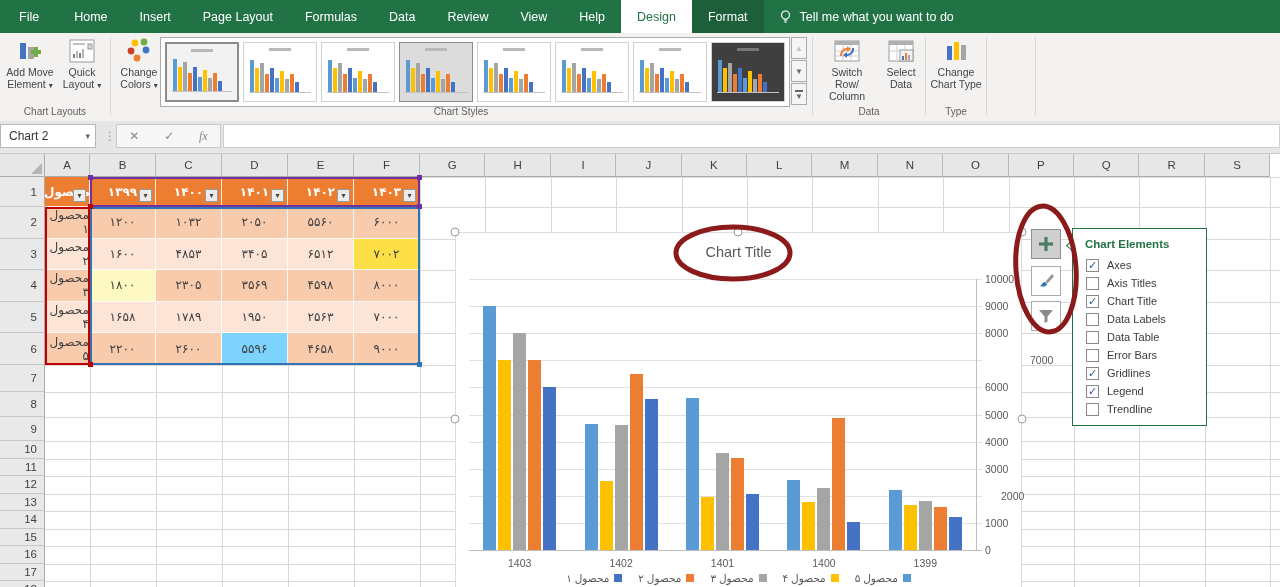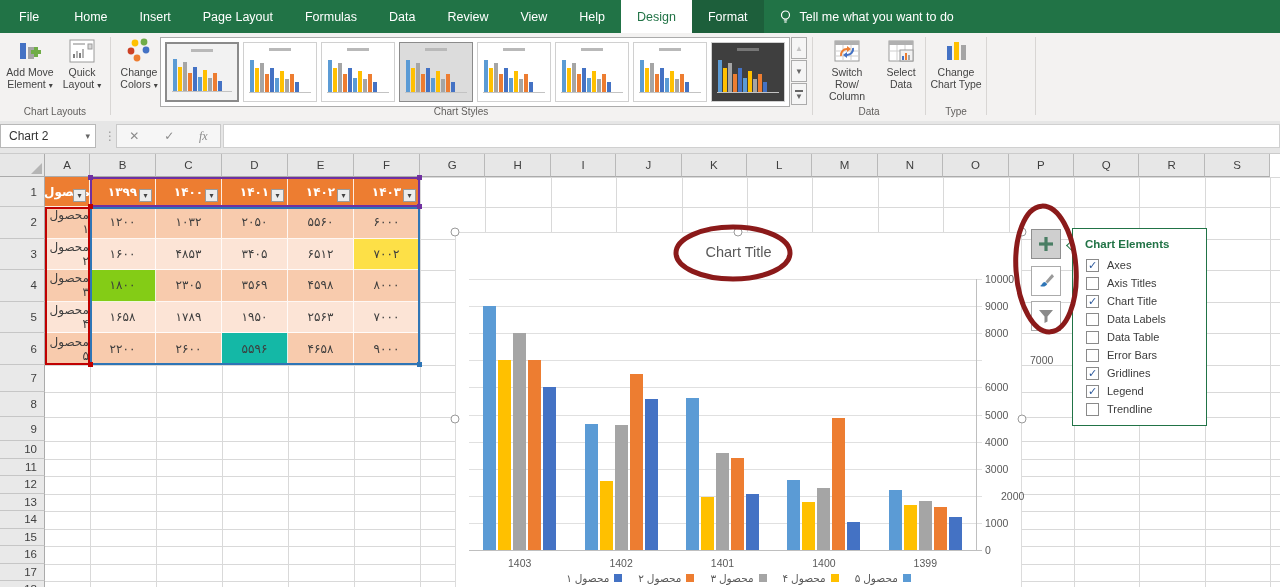--- a/index.html
+++ b/index.html
@@ -475,35 +475,35 @@
       <div class="tcell" style="left: 222px; top: 53px; width: 66px; height: 31.6px; background: rgb(248, 203, 173);">۲۰۵۰</div>
       <div class="tcell" style="left: 288px; top: 53px; width: 66px; height: 31.6px; background: rgb(248, 203, 173);">۵۵۶۰</div>
       <div class="tcell" style="left: 354px; top: 53px; width: 66px; height: 31.6px; background: rgb(248, 203, 173);">۶۰۰۰</div>
       <div class="tcell" style="left: 45px; top: 84.6px; width: 45px; height: 31.6px; background: rgb(252, 228, 214);">محصول ۲</div>
       <div class="tcell" style="left: 90px; top: 84.6px; width: 66px; height: 31.6px; background: rgb(252, 228, 214);">۱۶۰۰</div>
       <div class="tcell" style="left: 156px; top: 84.6px; width: 66px; height: 31.6px; background: rgb(252, 228, 214);">۴۸۵۳</div>
       <div class="tcell" style="left: 222px; top: 84.6px; width: 66px; height: 31.6px; background: rgb(252, 228, 214);">۳۴۰۵</div>
       <div class="tcell" style="left: 288px; top: 84.6px; width: 66px; height: 31.6px; background: rgb(252, 228, 214);">۶۵۱۲</div>
       <div class="tcell" style="left: 354px; top: 84.6px; width: 66px; height: 31.6px; background: #fde047;">۷۰۰۲</div>
       <div class="tcell" style="left: 45px; top: 116.2px; width: 45px; height: 31.6px; background: rgb(248, 203, 173);">محصول ۳</div>
-      <div class="tcell" style="left: 90px; top: 116.2px; width: 66px; height: 31.6px; background: #84cc16;">۱۸۰۰</div>
+      <div class="tcell" style="left: 90px; top: 116.2px; width: 66px; height: 31.6px; background: #fef9c3;">۱۸۰۰</div>
       <div class="tcell" style="left: 156px; top: 116.2px; width: 66px; height: 31.6px; background: rgb(248, 203, 173);">۲۳۰۵</div>
       <div class="tcell" style="left: 222px; top: 116.2px; width: 66px; height: 31.6px; background: rgb(248, 203, 173);">۳۵۶۹</div>
       <div class="tcell" style="left: 288px; top: 116.2px; width: 66px; height: 31.6px; background: rgb(248, 203, 173);">۴۵۹۸</div>
       <div class="tcell" style="left: 354px; top: 116.2px; width: 66px; height: 31.6px; background: rgb(248, 203, 173);">۸۰۰۰</div>
       <div class="tcell" style="left: 45px; top: 147.8px; width: 45px; height: 31.6px; background: rgb(252, 228, 214);">محصول ۴</div>
       <div class="tcell" style="left: 90px; top: 147.8px; width: 66px; height: 31.6px; background: rgb(252, 228, 214);">۱۶۵۸</div>
       <div class="tcell" style="left: 156px; top: 147.8px; width: 66px; height: 31.6px; background: rgb(252, 228, 214);">۱۷۸۹</div>
       <div class="tcell" style="left: 222px; top: 147.8px; width: 66px; height: 31.6px; background: rgb(252, 228, 214);">۱۹۵۰</div>
       <div class="tcell" style="left: 288px; top: 147.8px; width: 66px; height: 31.6px; background: rgb(252, 228, 214);">۲۵۶۳</div>
       <div class="tcell" style="left: 354px; top: 147.8px; width: 66px; height: 31.6px; background: rgb(252, 228, 214);">۷۰۰۰</div>
       <div class="tcell" style="left: 45px; top: 179.4px; width: 45px; height: 31.6px; background: rgb(248, 203, 173);">محصول ۵</div>
       <div class="tcell" style="left: 90px; top: 179.4px; width: 66px; height: 31.6px; background: rgb(248, 203, 173);">۲۲۰۰</div>
       <div class="tcell" style="left: 156px; top: 179.4px; width: 66px; height: 31.6px; background: rgb(248, 203, 173);">۲۶۰۰</div>
-      <div class="tcell" style="left: 222px; top: 179.4px; width: 66px; height: 31.6px; background: #14b8a6;">۵۵۹۶</div>
+      <div class="tcell" style="left: 222px; top: 179.4px; width: 66px; height: 31.6px; background: #7dd3fc;">۵۵۹۶</div>
       <div class="tcell" style="left: 288px; top: 179.4px; width: 66px; height: 31.6px; background: rgb(248, 203, 173);">۴۶۵۸</div>
       <div class="tcell" style="left: 354px; top: 179.4px; width: 66px; height: 31.6px; background: rgb(248, 203, 173);">۹۰۰۰</div>
       <div class="rng" style="left: 90px; top: 23px; width: 330px; height: 30px; border: 2px solid rgb(112, 48, 160);"></div>
       <div class="rng" style="left: 45px; top: 53px; width: 45px; height: 158px; border: 2px solid rgb(192, 0, 0);"></div>
       <div class="rng" style="left: 90px; top: 53px; width: 330px; height: 158px; border: 2px solid rgb(46, 117, 182);"></div>
       <div class="hsq" style="left: 88px; top: 21px; background: rgb(112, 48, 160);"></div>
       <div class="hsq" style="left: 417px; top: 21px; background: rgb(112, 48, 160);"></div>
       <div class="hsq" style="left: 88px; top: 50px; background: rgb(192, 0, 0);"></div>
       <div class="hsq" style="left: 417px; top: 50px; background: rgb(112, 48, 160);"></div>
       <div class="hsq" style="left: 88px; top: 208px; background: rgb(192, 0, 0);"></div>

